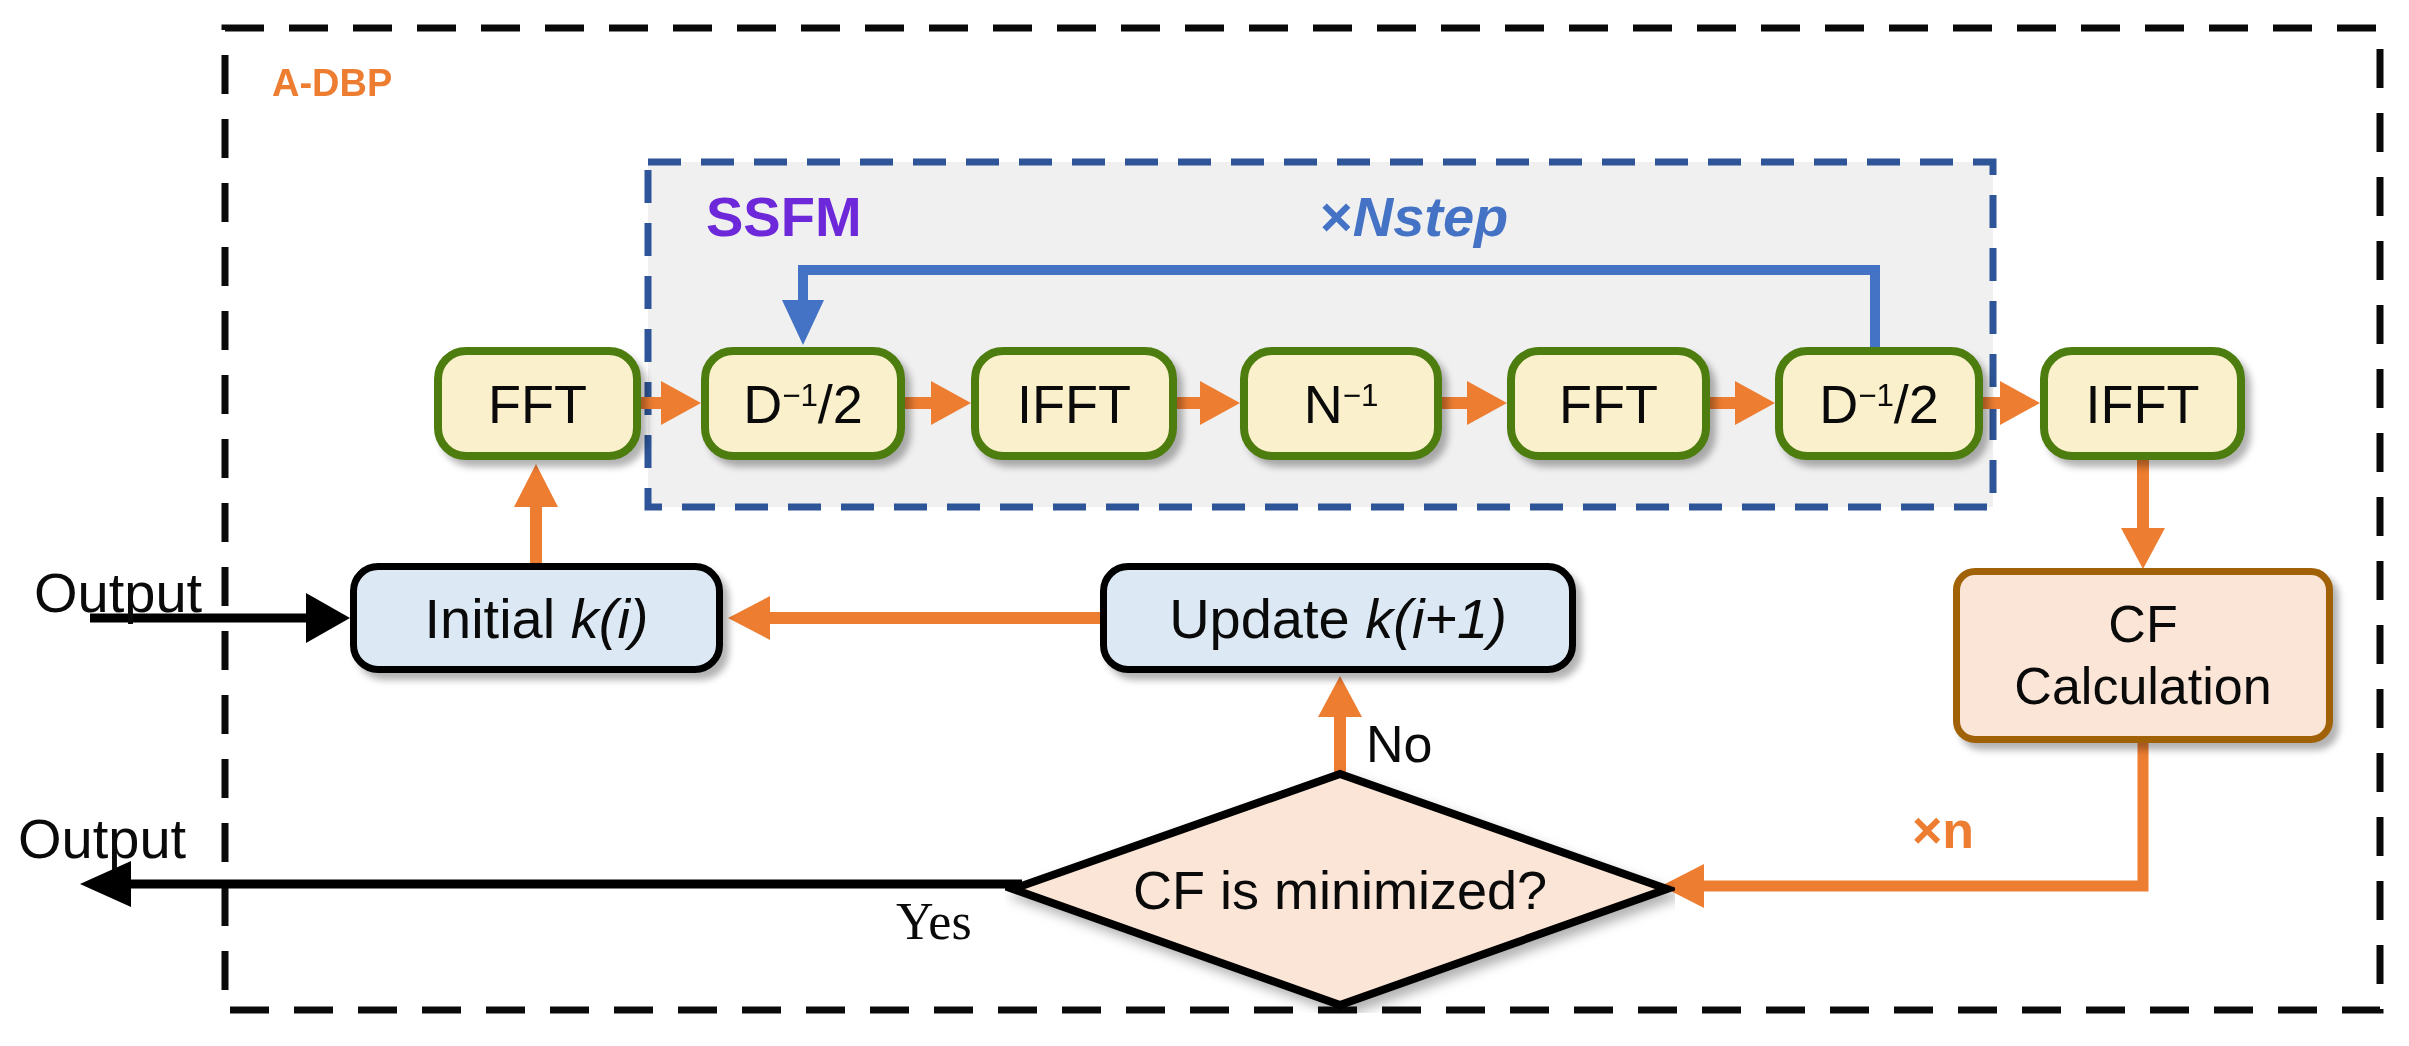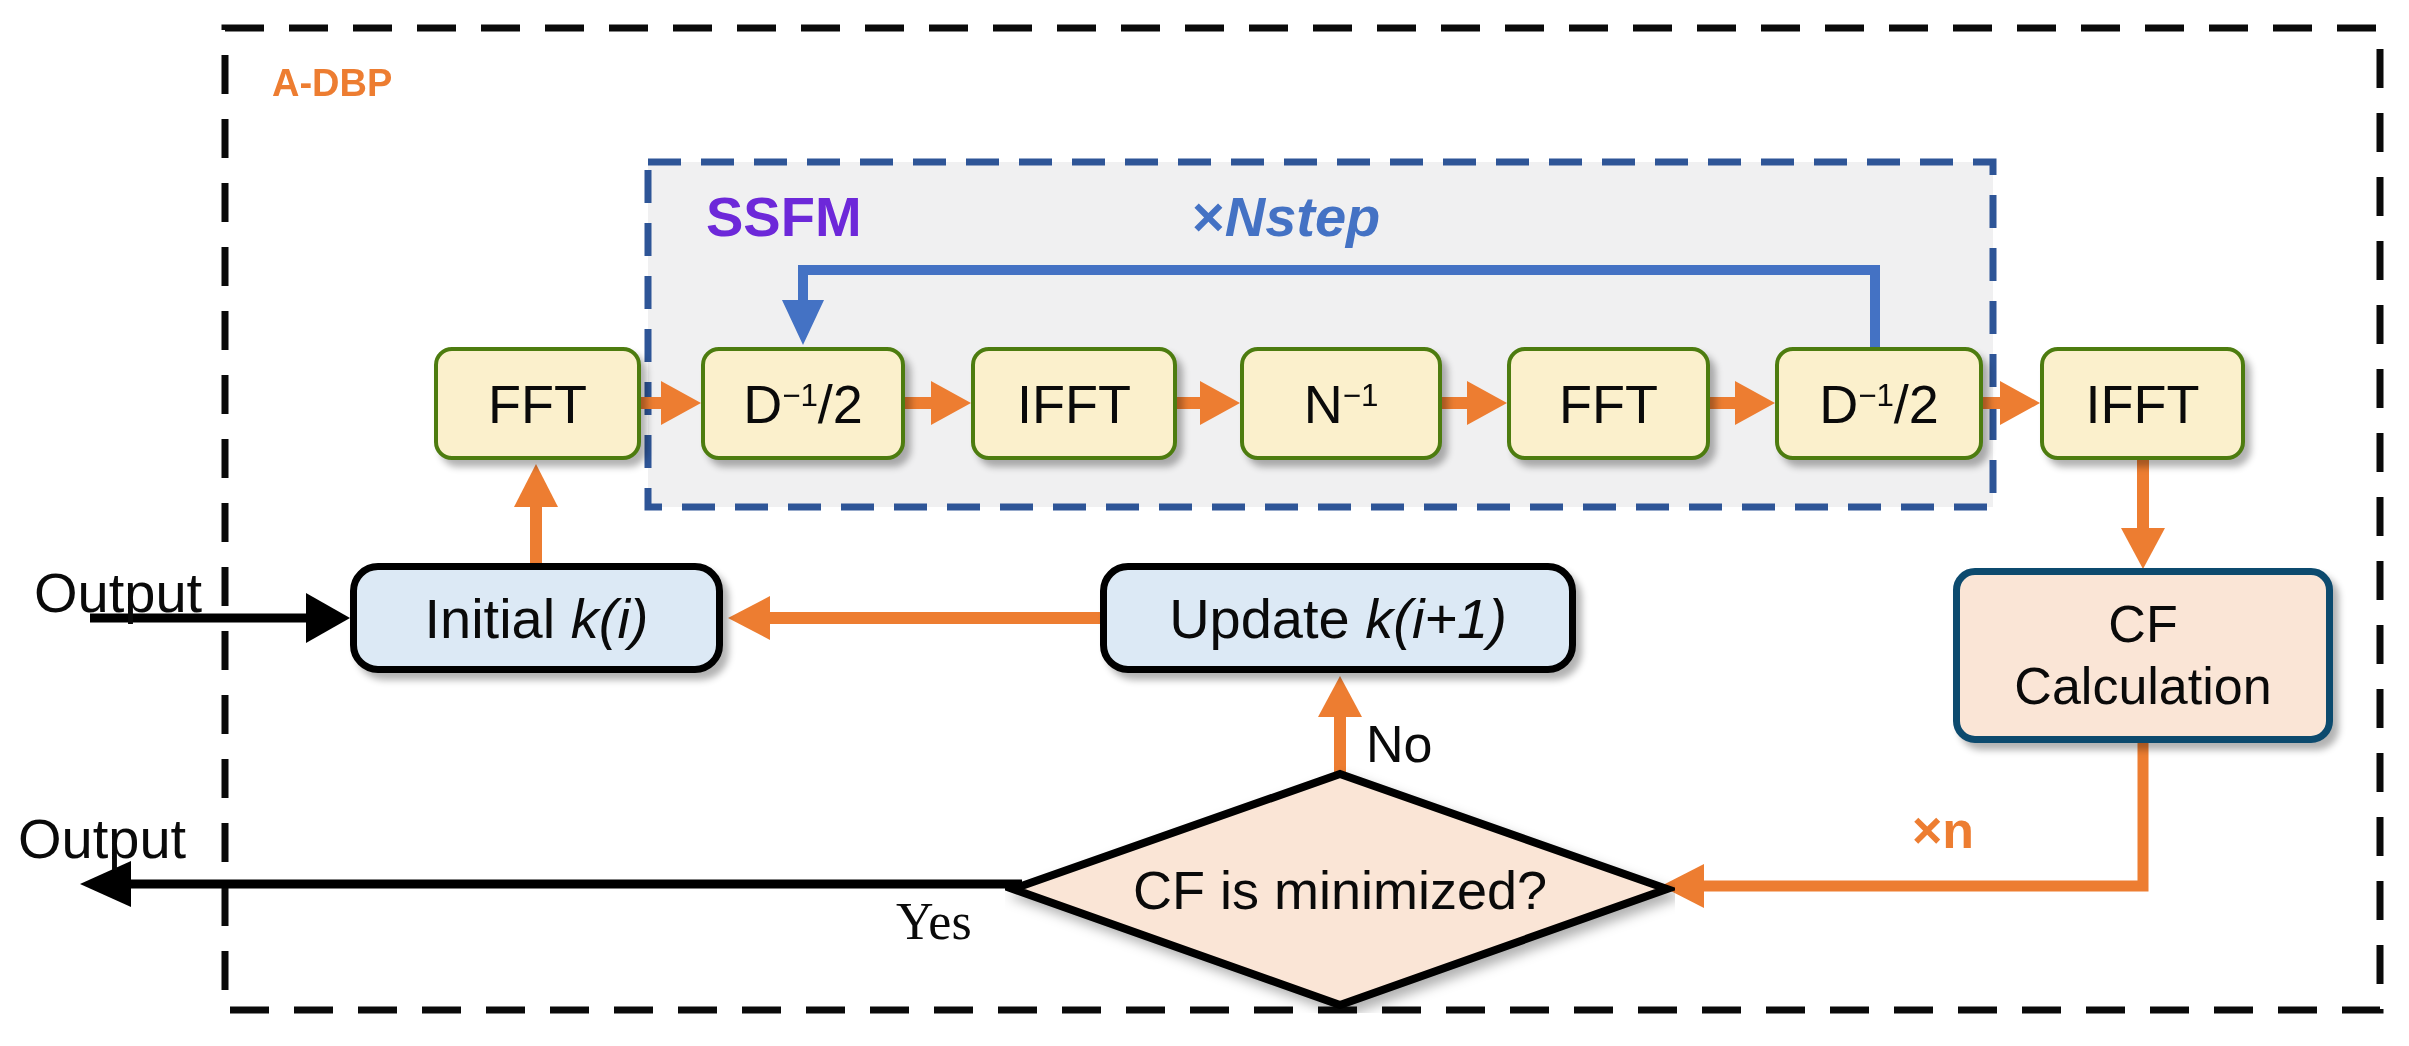--- a/index.html
+++ b/index.html
@@ -3,36 +3,36 @@
 <meta charset="utf-8">
 <style>
   html,body{margin:0;padding:0;background:#ffffff;}
   .stage{
     position:relative;width:2409px;height:1046px;background:#ffffff;overflow:hidden;
     font-family:"Liberation Sans","DejaVu Sans",sans-serif;color:#0a0a0a;
   }
   svg.connectors{position:absolute;left:0;top:0;z-index:1;}
   .node{position:absolute;z-index:2;box-sizing:border-box;display:flex;align-items:center;justify-content:center;text-align:center;}
   .pbox{
-    top:347px;height:113px;background:#FBF0CC;border:4px solid #4d7c0f;border-radius:18px;
+    top:347px;height:113px;background:#FBF0CC;border:8px solid #4d7c0f;border-radius:32px;
     font-size:54px;box-shadow:6px 7px 7px rgba(0,0,0,0.30);
   }
   .kbox{
     top:563px;height:110px;background:#DCE9F5;border:7px solid #000;border-radius:28px;
     font-size:56px;box-shadow:6px 7px 7px rgba(0,0,0,0.30);
   }
   .cfbox{
-    background:#FAE5D6;border:7px solid #0c4a6e;border-radius:22px;font-size:52px;line-height:1.18;
+    background:#FAE5D6;border:7px solid #a16207;border-radius:22px;font-size:52px;line-height:1.18;
     box-shadow:6px 7px 7px rgba(0,0,0,0.30);
   }
   .sup{font-size:0.58em;position:relative;top:-0.52em;}
   .lbl{position:absolute;z-index:3;white-space:nowrap;}
   .lbl-adbp{left:272px;top:62px;font-size:38px;font-weight:bold;color:#ED7D31;}
   .lbl-ssfm{left:706px;top:184px;font-size:56px;font-weight:bold;color:#6d28d9;}
-  .lbl-nstep{left:1192px;top:184px;font-size:56px;font-weight:bold;color:#4472C4;}
+  .lbl-nstep{left:1320px;top:184px;font-size:56px;font-weight:bold;color:#4472C4;}
   .lbl-nstep .it{font-style:italic;}
   .lbl-input{left:34px;top:560px;font-size:56px;}
   .lbl-output{left:18px;top:806px;font-size:56px;}
   .lbl-yes{left:896px;top:892px;font-size:52px;font-family:Liberation Serif, serif;}
   .lbl-no{left:1366px;top:714px;font-size:52px;text-align:right;}
   .lbl-xn{left:1912px;top:800px;font-size:52px;font-weight:bold;color:#ED7D31;}
   .diamond-wrap{position:absolute;left:1005px;top:766px;width:670px;height:247px;z-index:2;}
   .diamond-wrap svg{position:absolute;left:0;top:0;}
   .diamond-poly{filter:drop-shadow(6px 7px 6px rgba(0,0,0,0.30));}
   .diamond-text{position:absolute;left:0;top:0;width:100%;height:100%;display:flex;align-items:center;justify-content:center;font-size:54px;z-index:3;}

